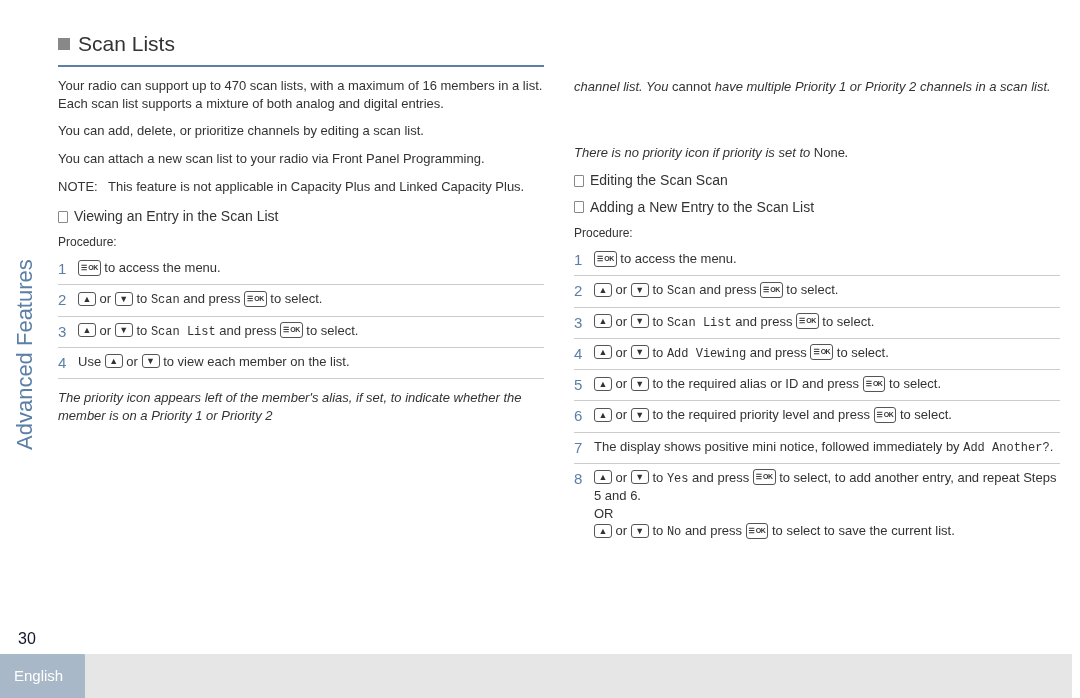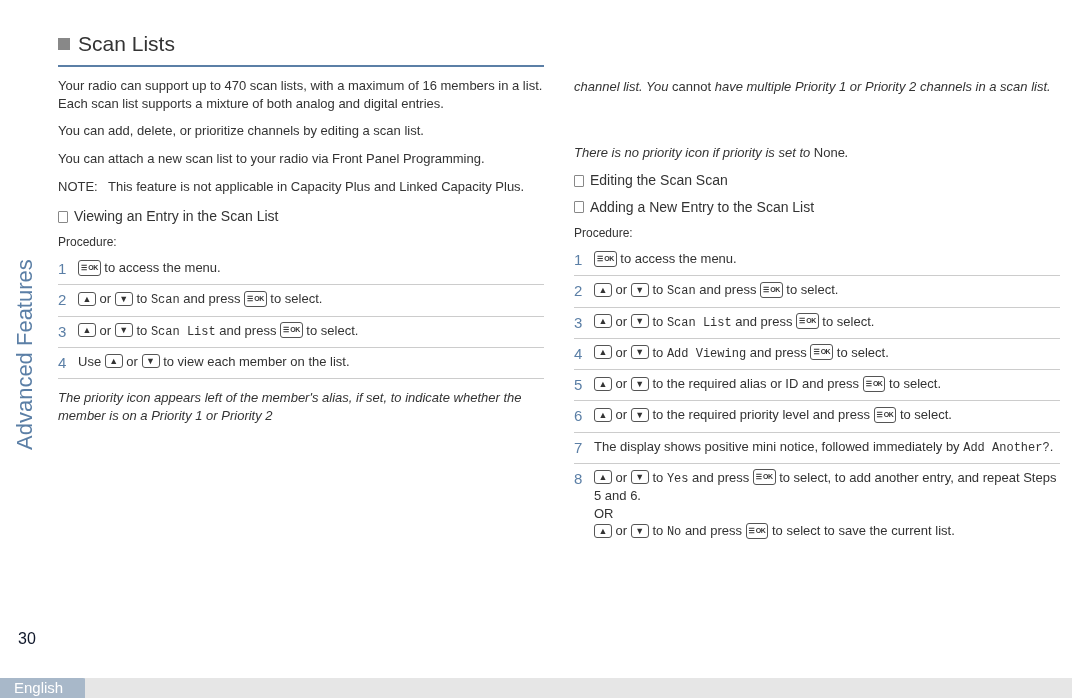--- a/index.html
+++ b/index.html
@@ -127,21 +127,21 @@
   .italic { font-style: italic; margin-top: 48px; }
   .mono {
     font-family: Liberation Mono, monospace;
     font-size: 12px;
   }
   .footer {
     position: absolute;
     bottom: 0;
     left: 0;
     right: 8px;
-    height: 20px;
+    height: 44px;
     display: flex;
   }
   .footer-tab {
     background: #a8b8c9;
     color: #fff;
     font-size: 15px;
     padding: 5px 28px 5px 14px;
     border-top-right-radius: 8px;
     display: flex;
     align-items: center;

